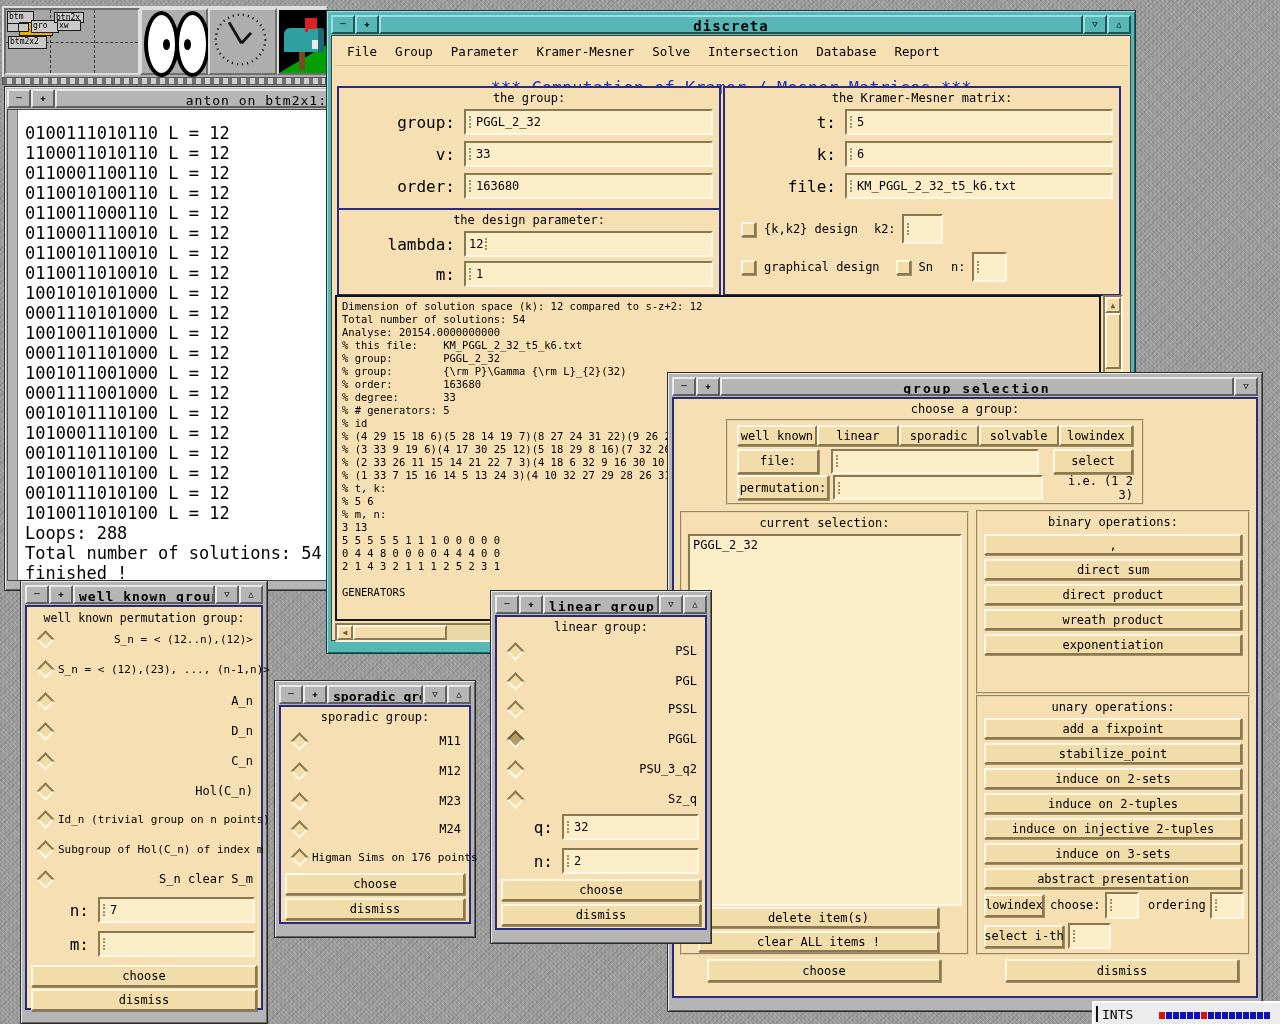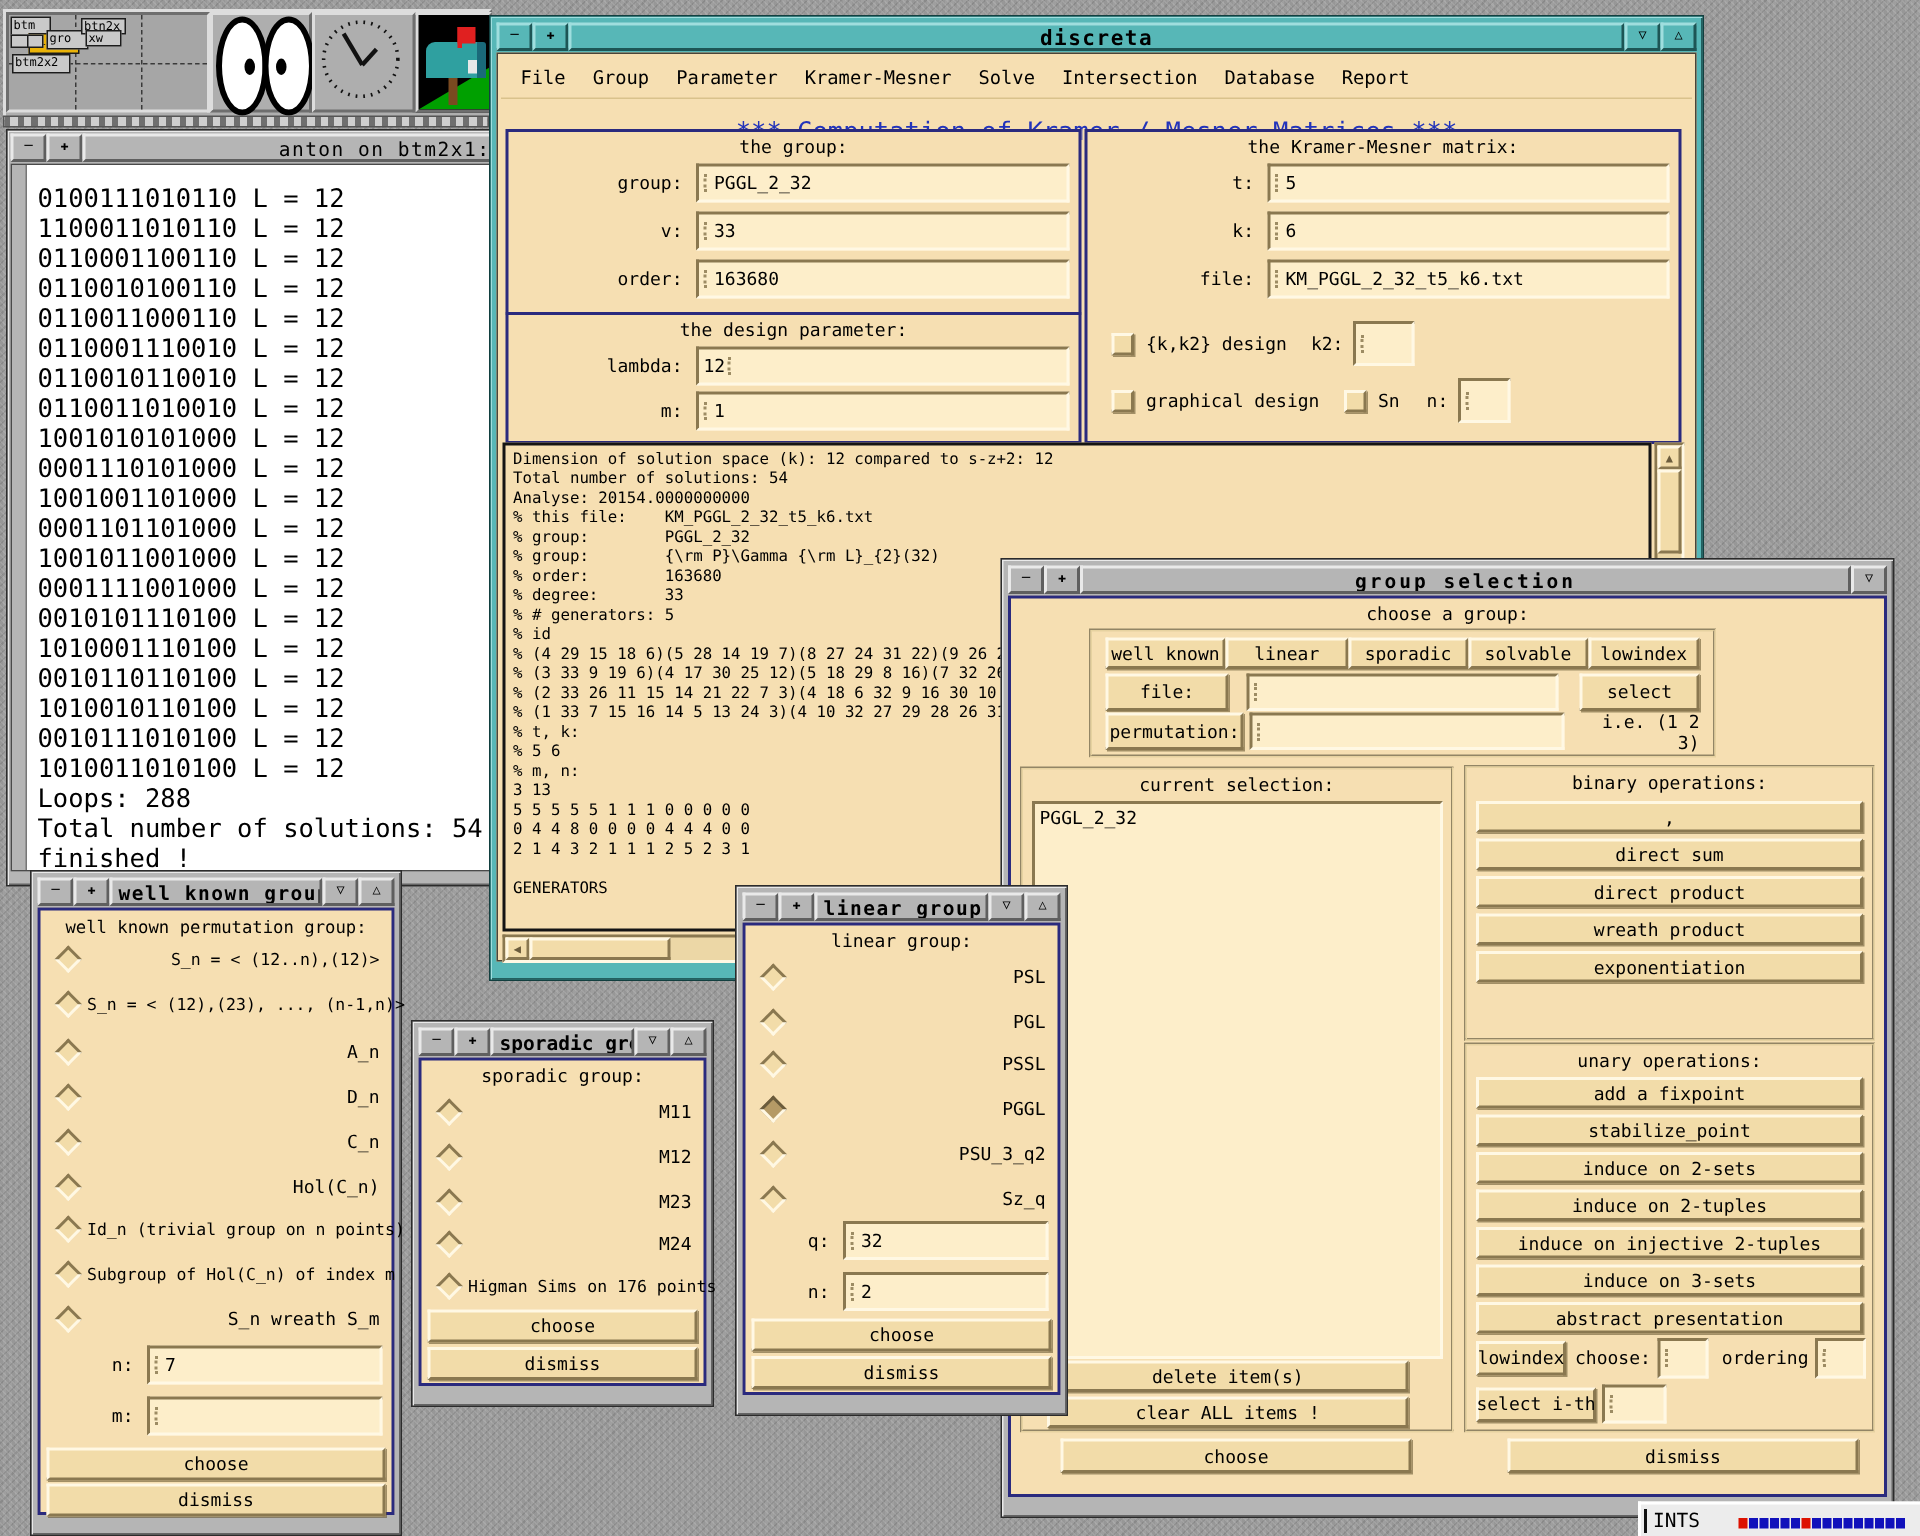--- a/index.html
+++ b/index.html
@@ -37,21 +37,21 @@
        font-size:12px;white-space:nowrap;cursor:default}
   .fld{background:#fdeeca;border:2px solid;border-color:#8a7850 #fff8e4 #fff8e4 #8a7850;
        display:flex;align-items:center;padding-left:3px;font-size:12px;white-space:pre;overflow:hidden}
   .ib{width:2px;height:12px;border-left:2px dotted #9d8c64;margin-right:3px;flex:0 0 auto}
   .dia{width:9px;height:9px;background:#f2dca9;transform:rotate(45deg);margin:0 6px;flex:0 0 auto;
        border:2px solid;border-color:#8a7850 #fff8e4 #fff8e4 #8a7850}
   .dia.sel{background:#b59a66;border-color:#6b5c3c #fff8e4 #fff8e4 #6b5c3c}
   .cb{width:11px;height:11px;background:#f2dca9;flex:0 0 auto;
       border:2px solid;border-color:#fff8e4 #8a7850 #8a7850 #fff8e4;box-shadow:1px 1px 0 rgba(92,76,40,.55)}
   .frow{position:absolute;left:6px;right:6px;display:flex;align-items:center;height:28px}
-  .flabel{text-align:right;padding-right:9px;font-size:12px;flex:0 0 auto;white-space:pre}
+  .flabel{text-align:right;padding-right:9px;font-size:16px;flex:0 0 auto;white-space:pre}
   .rr{position:absolute;left:6px;right:8px;height:20px;display:flex;align-items:center}
   .rl{flex:1;text-align:right;font-size:12px;white-space:pre}
   .ol{height:13px;font-size:10.5px;line-height:13px;white-space:pre}
   .tl{height:20px;font-size:17px;line-height:20px;white-space:pre}
   .menu-item{font-size:12.5px;white-space:nowrap}
   .sb{background:#ecd7a6;border:2px solid;border-color:#8a7850 #fff8e4 #fff8e4 #8a7850;position:absolute}
   .sb-ar{position:absolute;background:#f2dca9;border:2px solid;border-color:#fff8e4 #8a7850 #8a7850 #fff8e4;
          display:flex;align-items:center;justify-content:center;font-size:8px;color:#6b5c3c}
   .sb-th{position:absolute;background:#f2dca9;border:2px solid;border-color:#fff8e4 #8a7850 #8a7850 #fff8e4}
   
@@ -371,21 +371,21 @@
     <div class="rr" style="top:202px">
         <span class="dia"></span>
         <span class="rl" style="font-size:11px">Id_n (trivial group on n points)</span>
       </div>
     <div class="rr" style="top:232px">
         <span class="dia"></span>
         <span class="rl" style="font-size:11px">Subgroup of Hol(C_n) of index m</span>
       </div>
     <div class="rr" style="top:262px">
         <span class="dia"></span>
-        <span class="rl">S_n wreath S_m</span>
+        <span class="rl">S_n clear S_m</span>
       </div>
     <div class="frow" style="top:290px;height:26px">
       <span class="flabel" style="width:56px">n:</span>
       <span class="fld" style="width:152px;height:22px"><span class="ib"></span><span>7</span></span>
     </div>
     <div class="frow" style="top:324px;height:26px">
       <span class="flabel" style="width:56px">m:</span>
       <span class="fld" style="width:152px;height:22px"><span class="ib"></span><span></span></span>
     </div>
     <div class="btn" style="position:absolute;left:4px;right:4px;top:358px;height:18px">choose</div>

